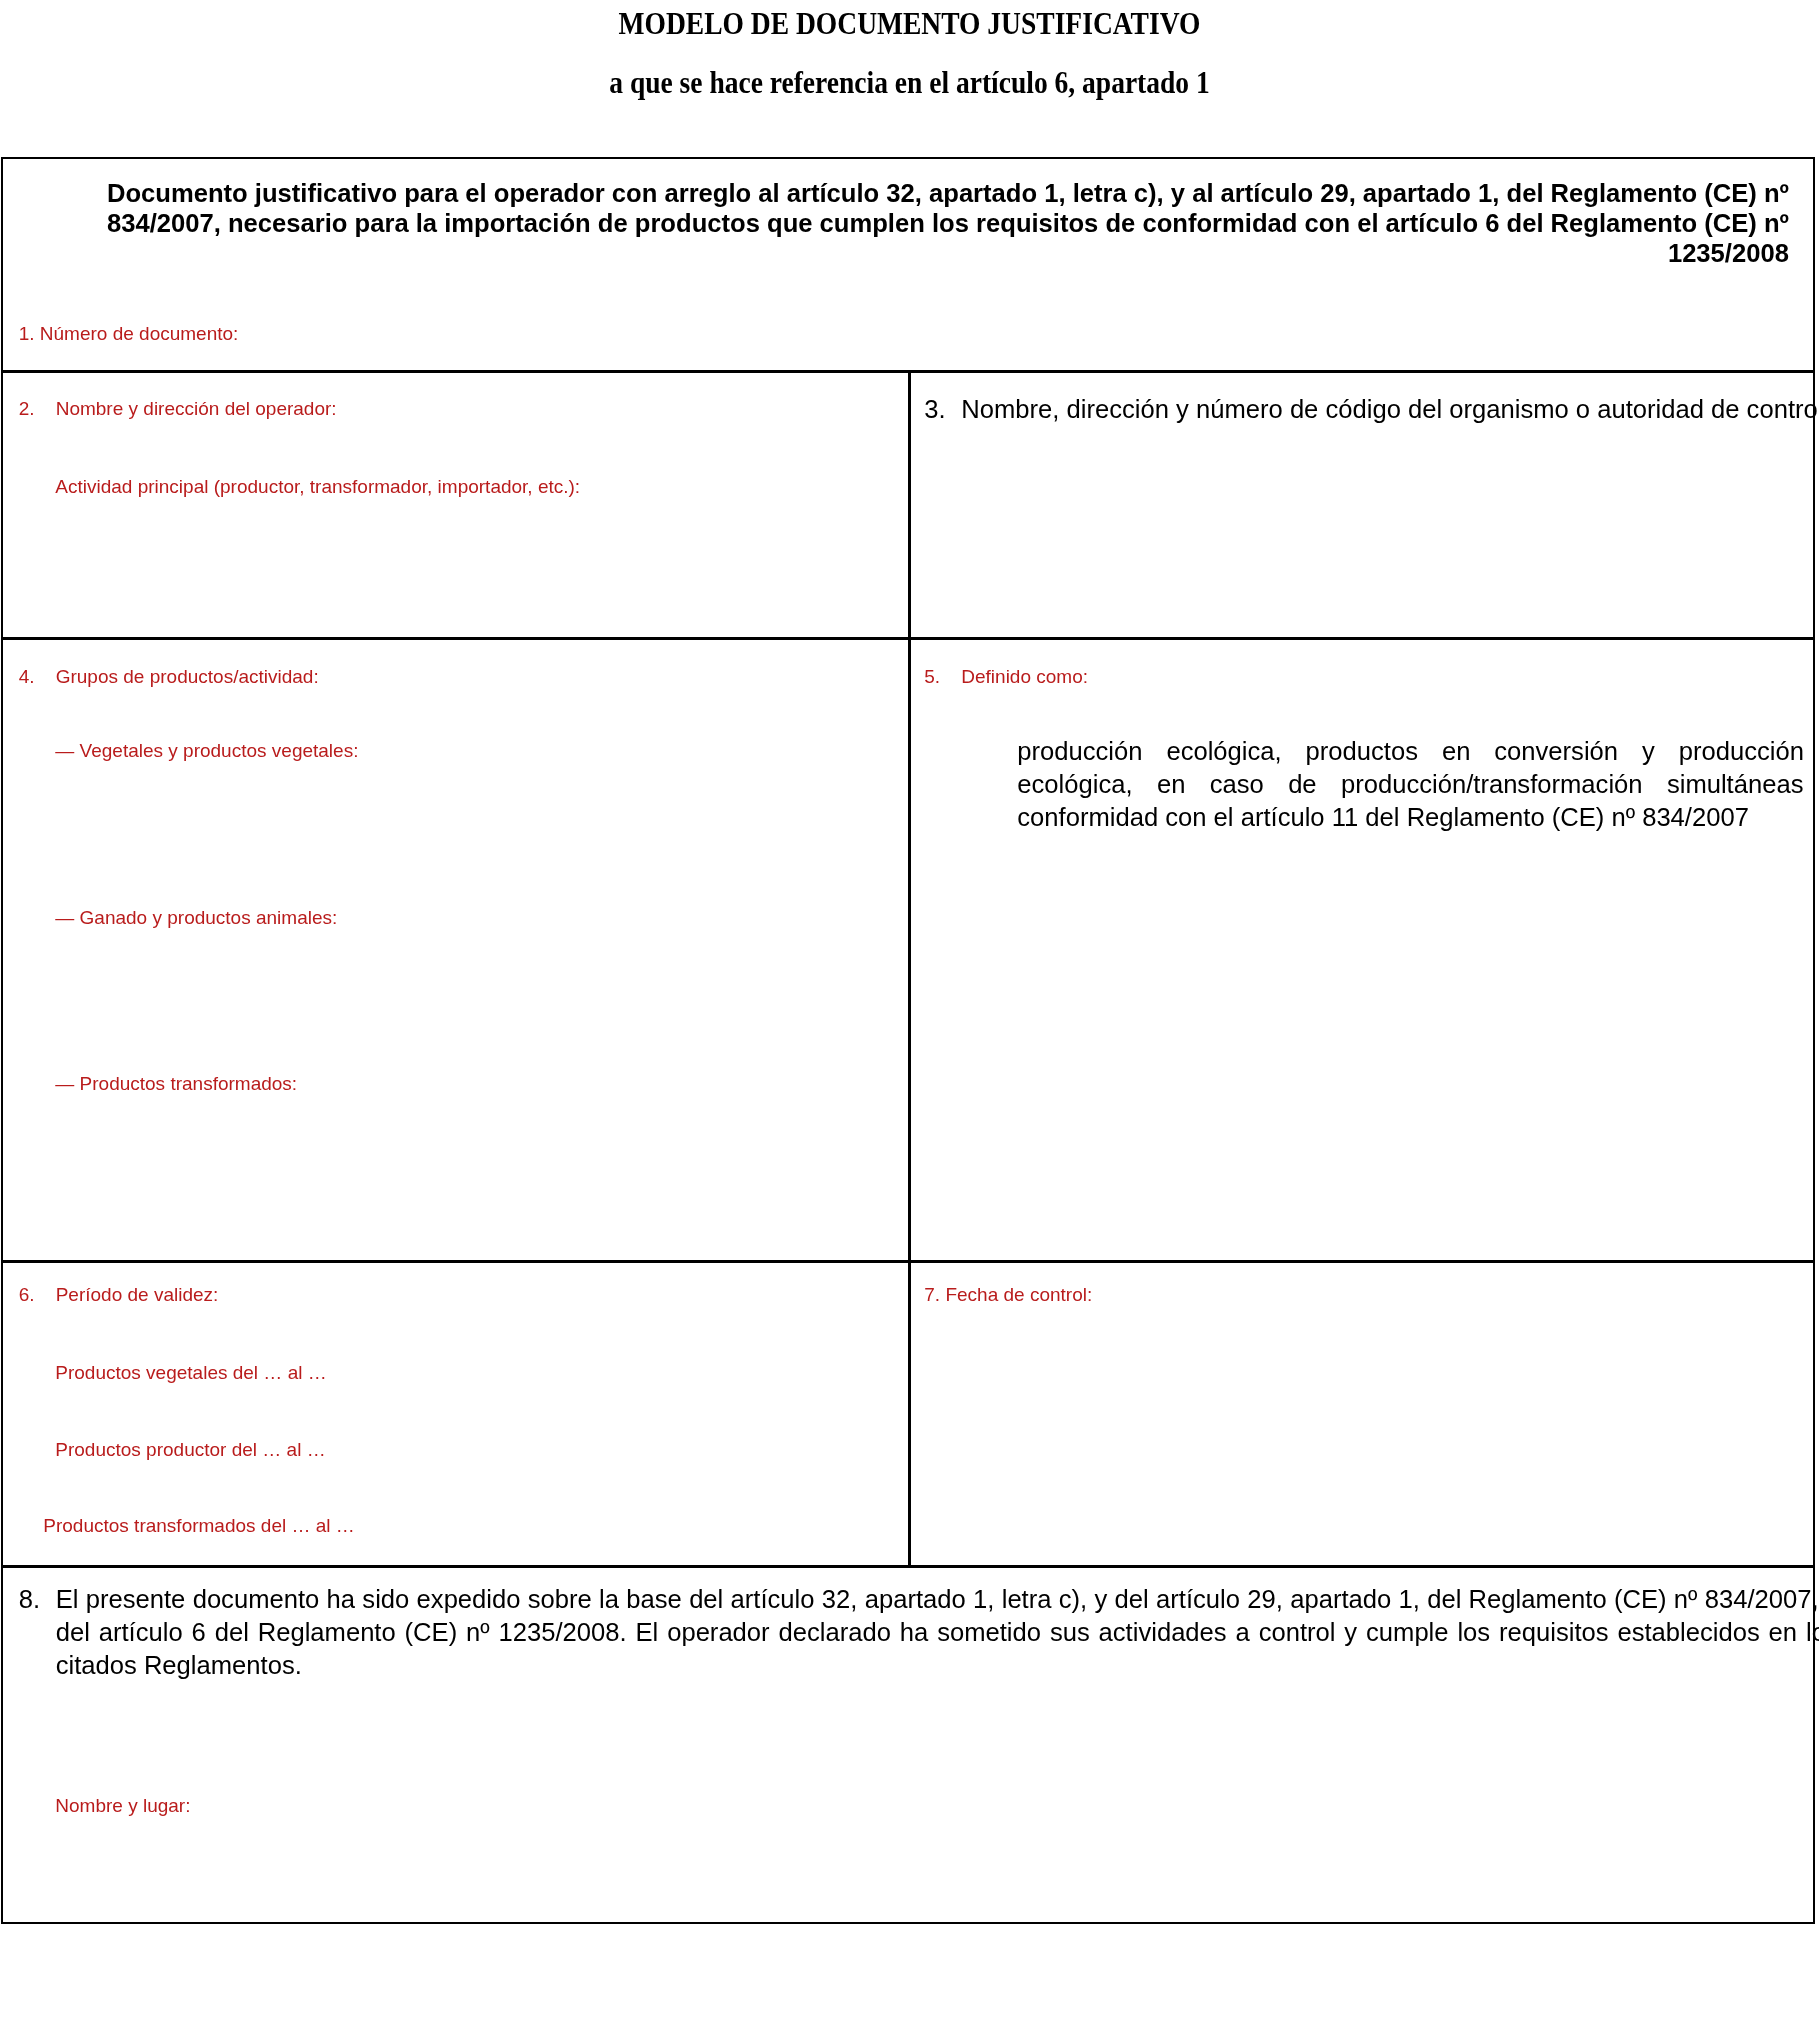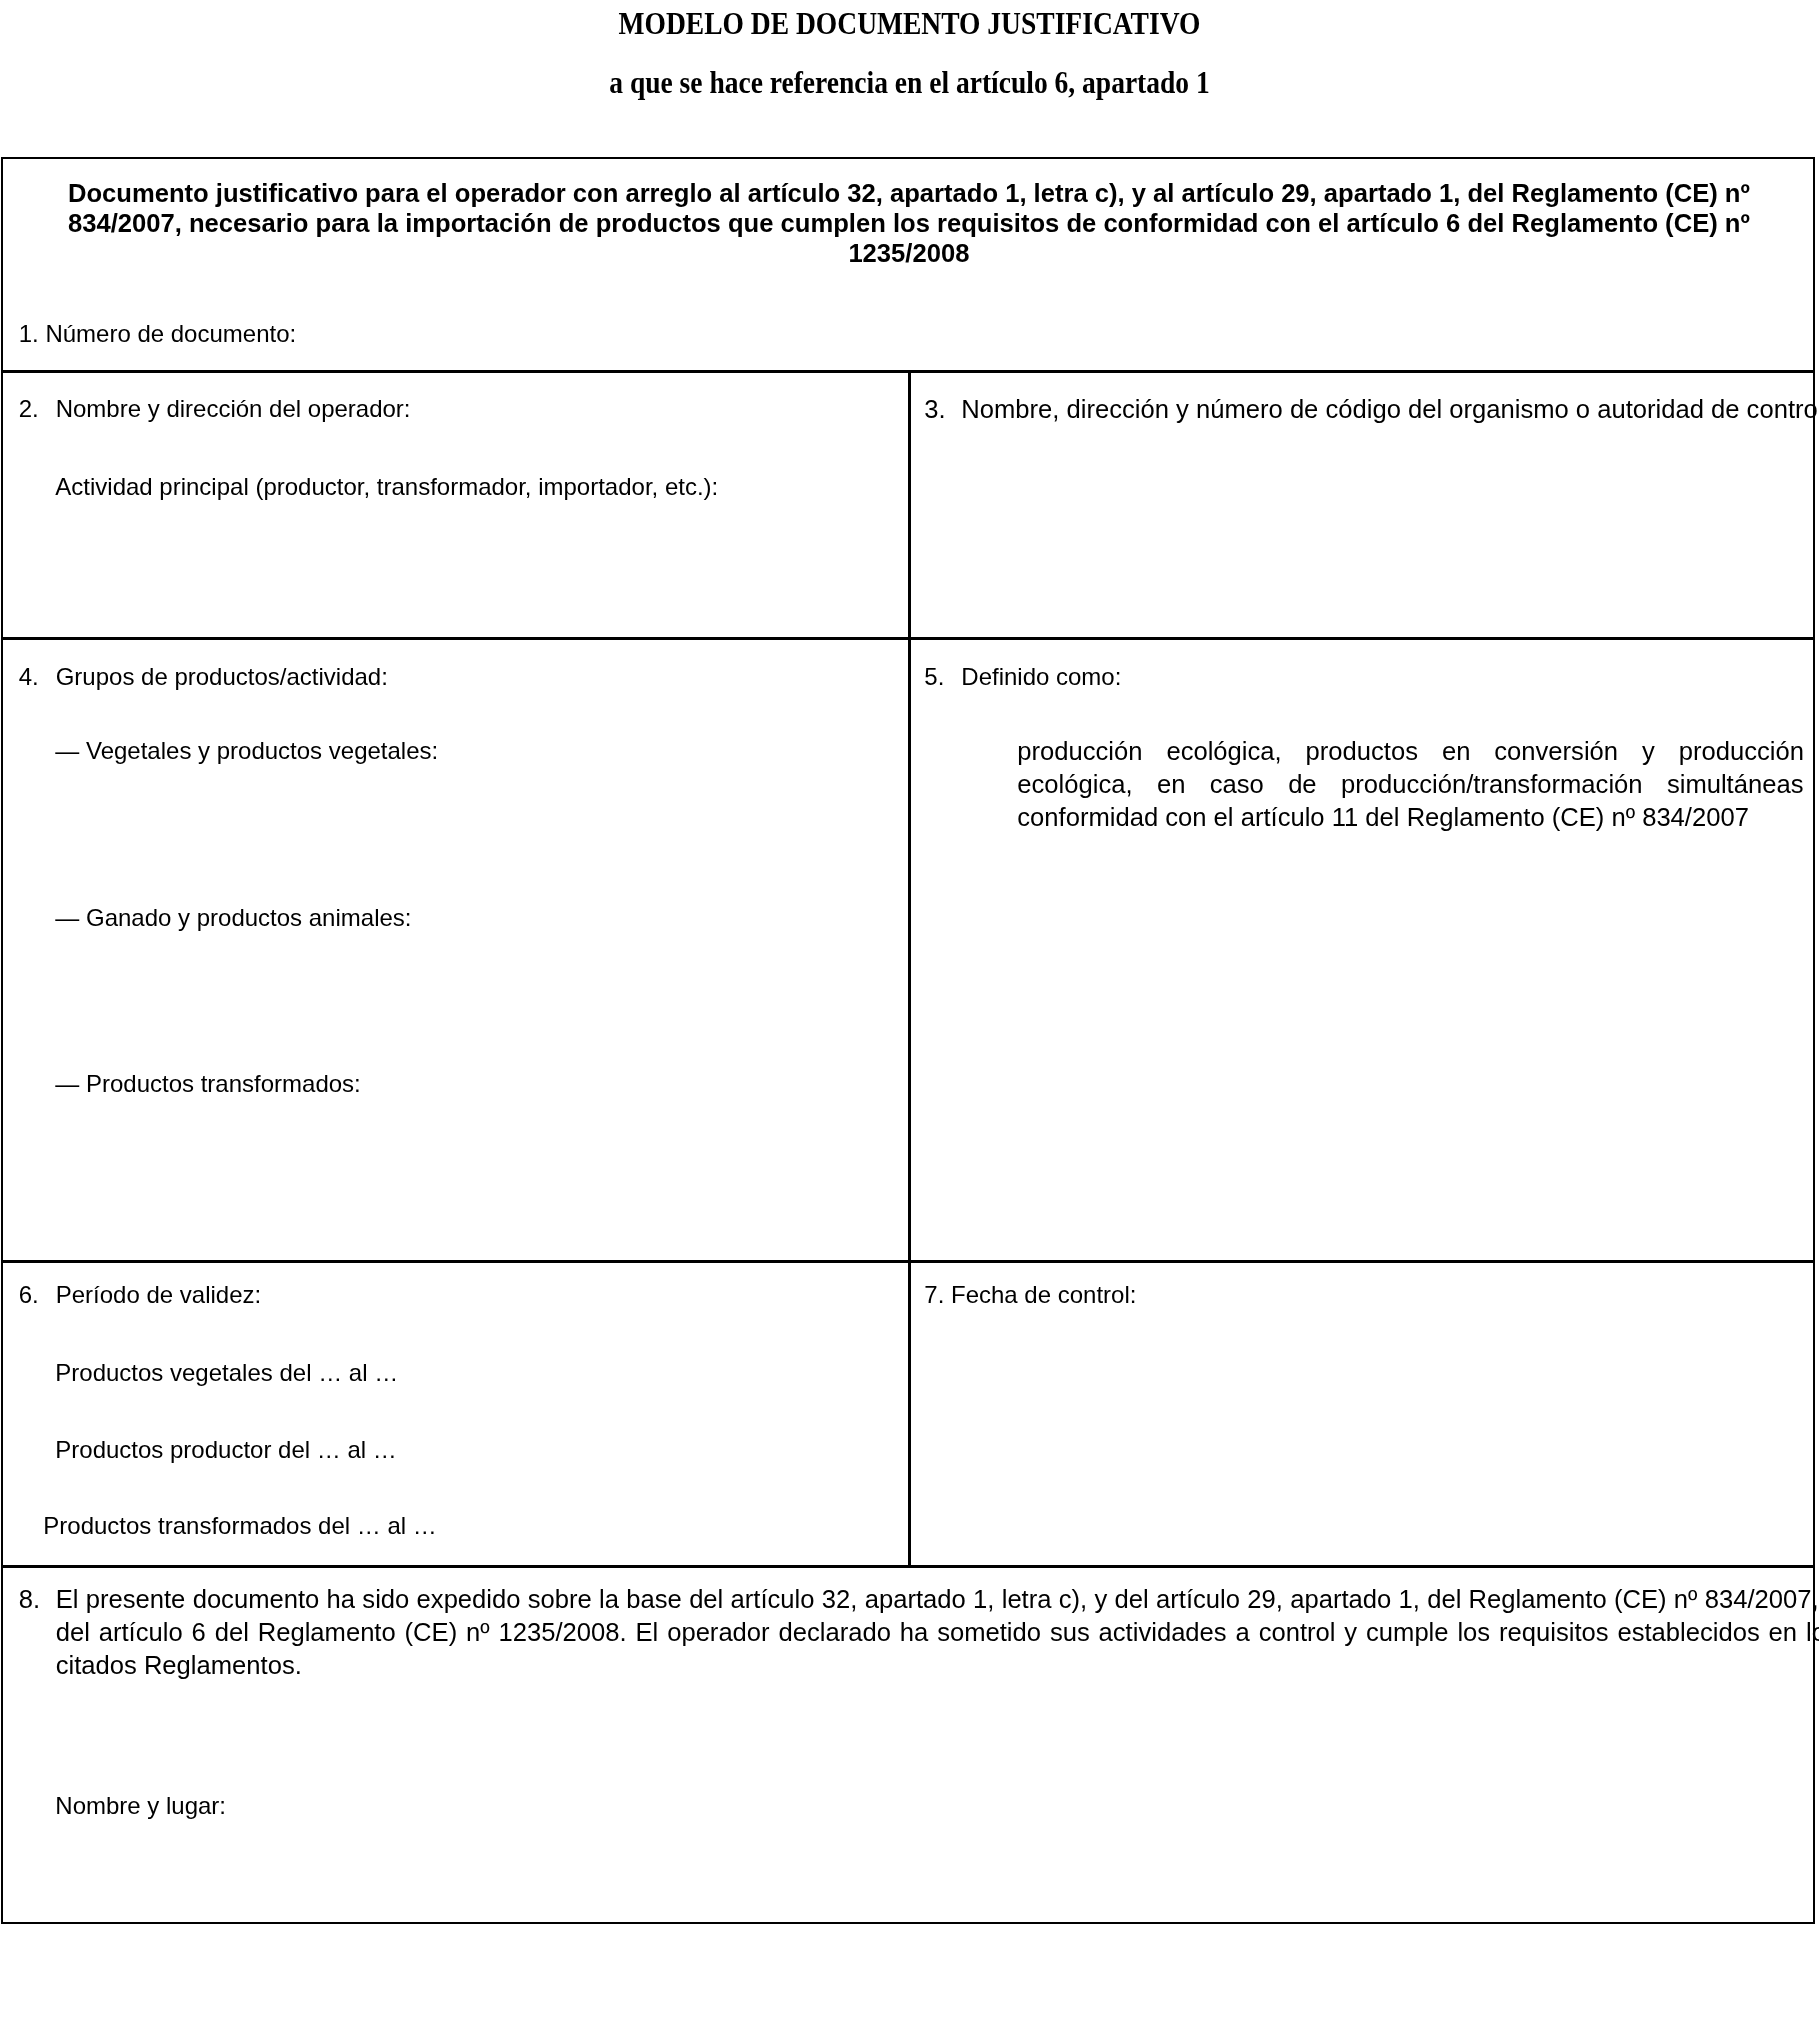--- a/index.html
+++ b/index.html
@@ -13,27 +13,27 @@
     .title.sub { top: 64px; font-size: 32px; transform: scaleX(0.86); }
     .table {
       position: absolute; left: 1.3px; top: 157px; width: 1810px; height: 1763px;
       border: 2.6px solid #000; box-sizing: content-box;
     }
     .hline { position: absolute; left: 0; width: 100%; height: 3.2px; background: #000; }
     .vline { position: absolute; width: 2.6px; background: #000; }
     .txt {
       position: absolute;
       font-family: "Liberation Sans", "DejaVu Sans", sans-serif;
-      font-size: 24px; line-height: 31px; color: #000000;
+      font-size: 19px; line-height: 31px; color: #b91c1c;
       white-space: nowrap;
     }
     .header-block {
       position: absolute; left: 25.6px; width: 1760px; top: 19px;
       font-family: "Liberation Sans", "DejaVu Sans", sans-serif;
-      font-size: 25.6px; line-height: 30px; font-weight: bold; text-align: center;
+      font-size: 25.6px; line-height: 30px; font-weight: bold; text-align: right;
       white-space: normal;
     }
     .para {
       position: absolute;
       font-family: "Liberation Sans", "DejaVu Sans", sans-serif;
       font-size: 25.6px; line-height: 33px; text-align: justify;
       text-align-last: left; white-space: normal;
     }
     .num { display: inline-block; width: 37px; }
   </style>

